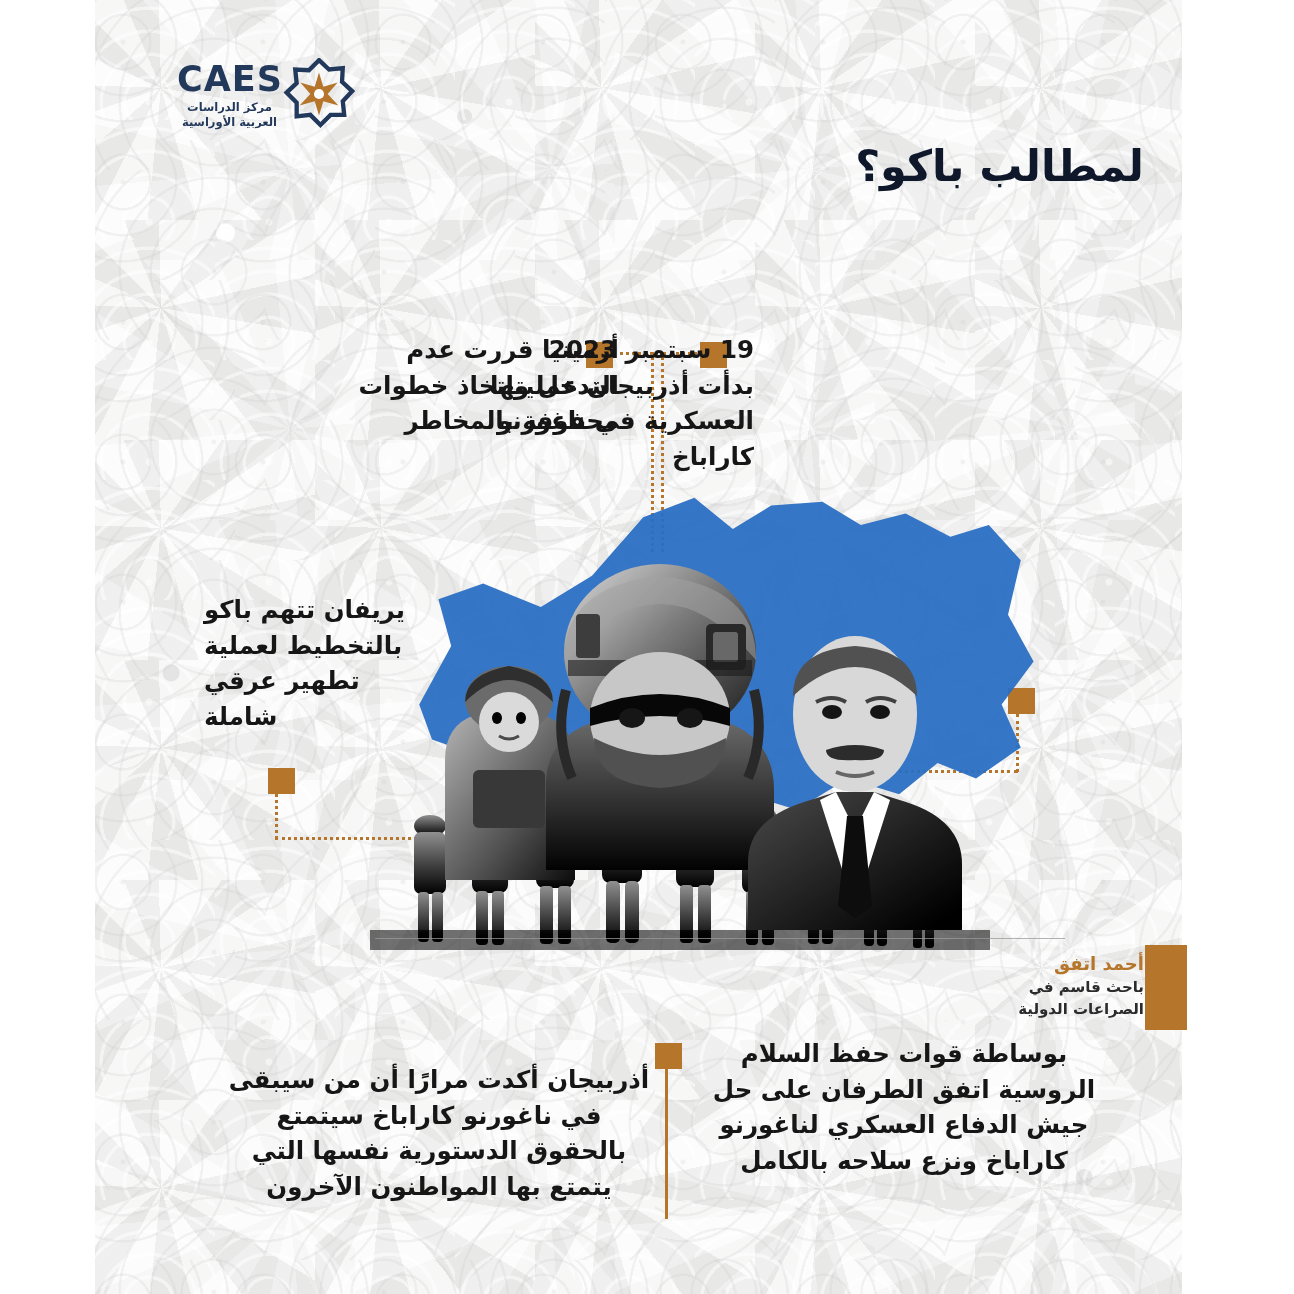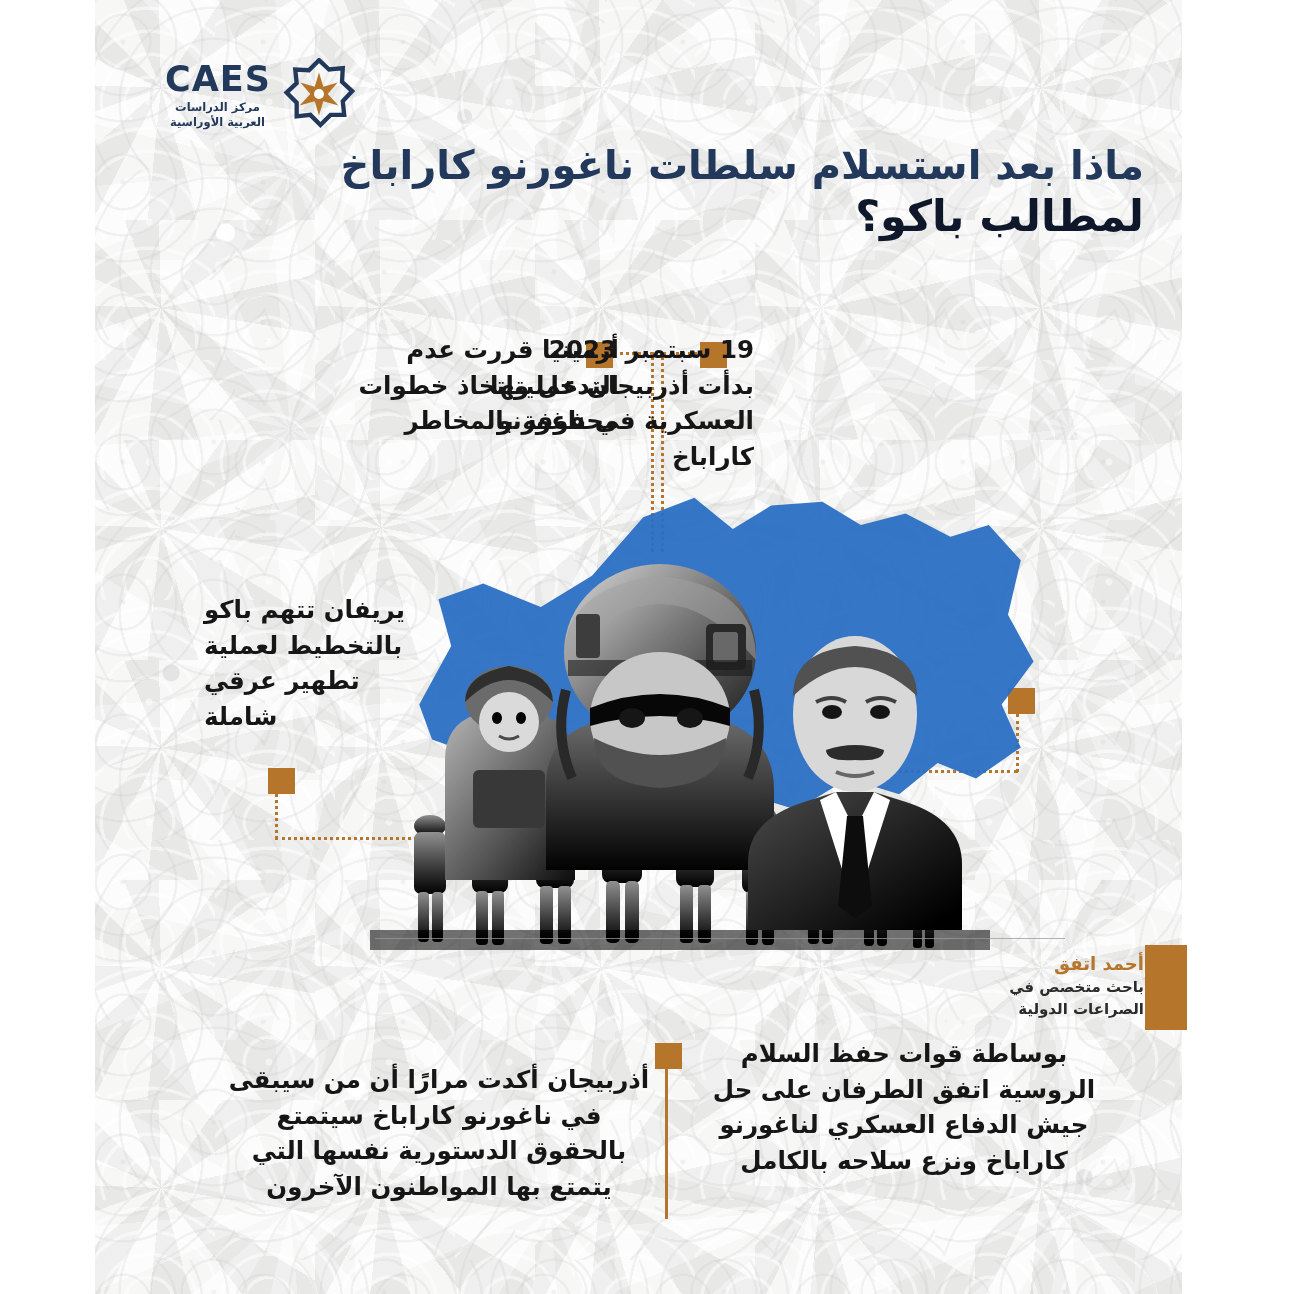--- a/index.html
+++ b/index.html
@@ -33,21 +33,21 @@
     background-image:
       repeating-radial-gradient(circle at 20% 30%, rgba(200,200,200,.22) 0 2px, rgba(255,255,255,0) 3px 26px),
       repeating-radial-gradient(circle at 70% 60%, rgba(198,198,198,.20) 0 2px, rgba(255,255,255,0) 3px 31px),
       repeating-radial-gradient(circle at 45% 85%, rgba(255,255,255,.5) 0 3px, rgba(255,255,255,0) 4px 23px);
     background-size:140px 140px,170px 170px,120px 120px;
     pointer-events:none;
   }
 
   
   .logo{position:absolute;left:165px;top:58px;width:190px;height:85px;direction:ltr;}
-  .logo-text{position:absolute;left:0;top:4px;width:105px;text-align:center;}
+  .logo-text{position:absolute;left:12px;top:4px;width:105px;text-align:center;}
   .logo-caes{font-family:"DejaVu Sans","Liberation Sans",sans-serif;font-weight:bold;
     font-size:35px;letter-spacing:1px;color:#23395b;line-height:1;}
   .logo-ar{direction:rtl;font-size:11.5px;font-weight:bold;color:#23395b;line-height:1.28;margin-top:3px;}
   .logo-mark{position:absolute;left:118px;top:0;width:72px;height:72px;}
 
   
   .headline{position:absolute;right:150px;top:140px;width:900px;text-align:right;direction:rtl;}
   .headline-l1{font-size:40px;font-weight:bold;color:#23395b;line-height:1.25;letter-spacing:-.5px;}
   .headline-l2{font-size:43px;font-weight:bold;color:#0f172a;line-height:1.15;margin-top:2px;}
 
@@ -105,21 +105,20 @@
       </div>
     </div>
     <svg class="logo-mark" viewBox="0 0 100 100">
       <path d="M50 3 L64 16 L83 14 L82 33 L96 46 L83 60 L85 79 L66 79 L52 93 L38 79 L19 81 L19 62 L5 48 L19 35 L17 16 L36 17 Z" fill="none" stroke="#23395b" stroke-width="6"></path>
       <path d="M50 20 L56 40 L76 34 L62 50 L77 66 L56 60 L50 80 L44 60 L23 66 L38 50 L24 34 L44 40 Z" fill="#b5762c"></path>
       <circle cx="50" cy="50" r="7" fill="#ffffff"></circle>
     </svg>
   </div>
 
   <div class="headline">
-    <div class="headline-l1">ماذا بعد استسلام سلطات ناغورنو كاراباخ</div>
     <div class="headline-l2">لمطالب باكو؟</div>
   </div>
 
   <div class="bullet" style="left:586px;top:342px;"></div>
   <div class="conn h" style="left:613px;top:352px;width:40px;"></div>
   <div class="conn v" style="left:651px;top:352px;height:200px;"></div>
 
   <div class="bullet" style="left:700px;top:342px;"></div>
   <div class="conn h" style="left:663px;top:352px;width:40px;"></div>
   <div class="conn v" style="left:661px;top:352px;height:200px;"></div>
@@ -276,18 +275,18 @@
 
   <div class="callout" id="c-armenia">أرمينيا قررت عدم التدخل واتخاذ خطوات محفوفة بالمخاطر</div>
   <div class="callout" id="c-date">19 سبتمبر 2023 بدأت أذربيجان عمليتها العسكرية في ناغورنو كاراباخ</div>
   <div class="callout" id="c-yerevan">يريفان تتهم باكو بالتخطيط لعملية تطهير عرقي شاملة</div>
   <div class="callout" id="c-russia">بوساطة قوات حفظ السلام الروسية اتفق الطرفان على حل جيش الدفاع العسكري لناغورنو كاراباخ ونزع سلاحه بالكامل</div>
   <div class="callout" id="c-azer">أذربيجان أكدت مرارًا أن من سيبقى في ناغورنو كاراباخ سيتمتع بالحقوق الدستورية نفسها التي يتمتع بها المواطنون الآخرون</div>
 
   <div class="author">
     <div class="author-name">أحمد اتفق</div>
     <div class="author-role">
-      <div>باحث متخصص في</div>
+      <div>باحث قاسم في</div>
       <div>الصراعات الدولية</div>
     </div>
   </div>
   <div class="author-bar"></div>
 </div>
 
 </body></html>

